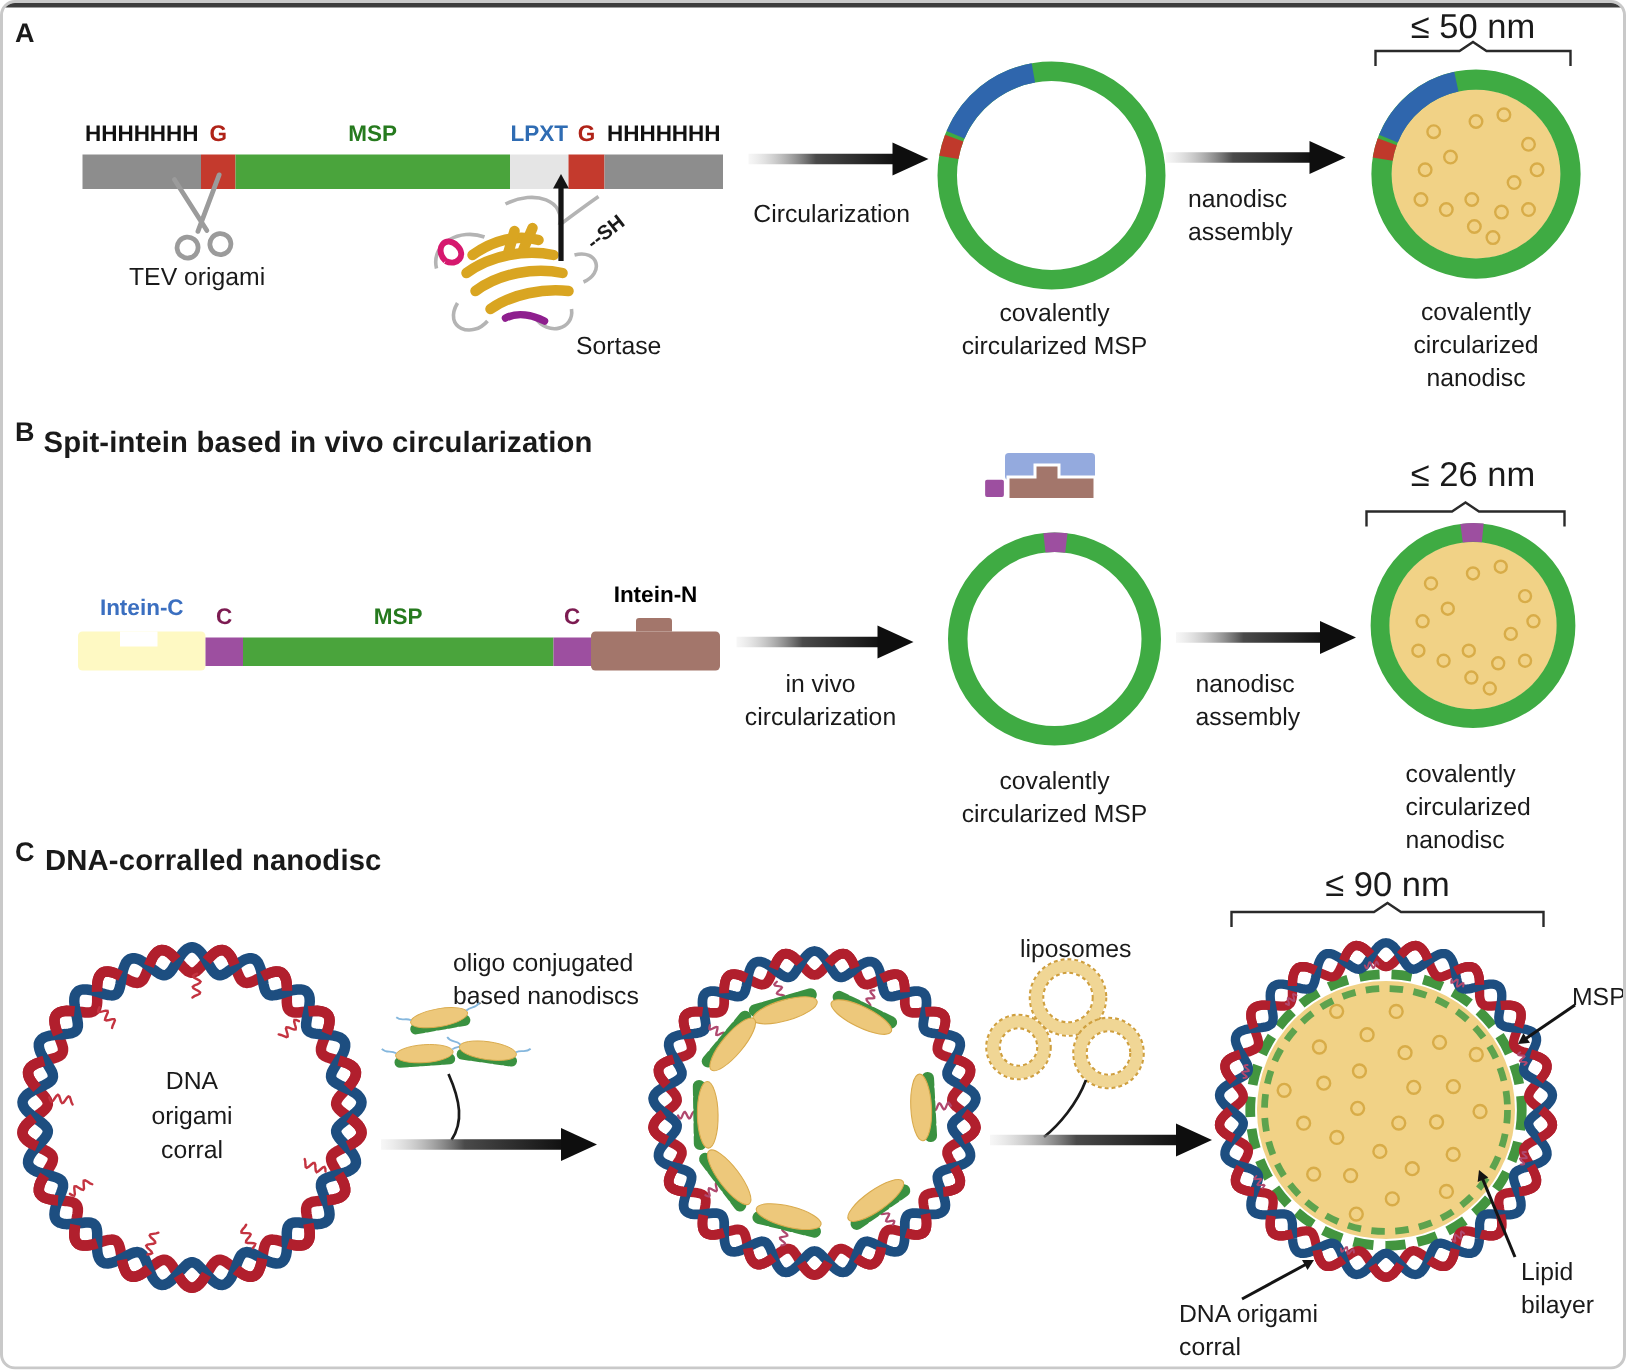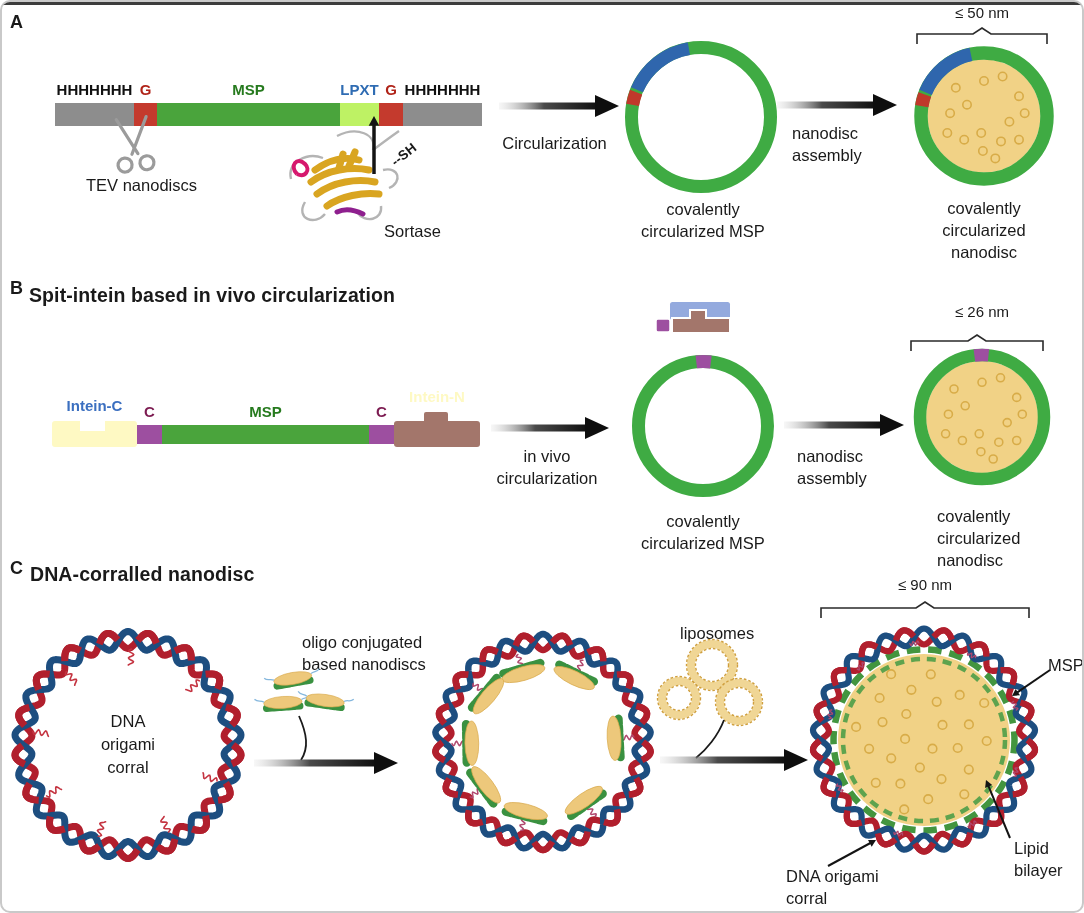--- a/index.html
+++ b/index.html
@@ -3,21 +3,21 @@
 <meta charset="utf-8">
 <style>
   html,body{margin:0;padding:0;background:#ffffff;}
   .fig{position:relative;width:1084px;height:913px;font-family:"Liberation Sans",sans-serif;
        color:#1a1a1a;background:#fff;border:2px solid #c9c9c9;border-radius:10px;
        box-sizing:border-box;overflow:hidden;}
   .abs{position:absolute;}
   .pletter{position:absolute;font-weight:700;font-size:18px;}
   .ptitle{position:absolute;font-weight:700;font-size:19.5px;letter-spacing:.1px;}
   .lbl{position:absolute;font-size:16.5px;line-height:1.32;}
-  .sz{position:absolute;font-size:15px;text-align:center;}
+  .sz{position:absolute;font-size:23px;text-align:center;}
   .ctr{text-align:center;}
   .bar{position:absolute;display:flex;align-items:center;}
   .seg{position:relative;}
   .seglabel{position:absolute;top:-22px;left:50%;transform:translateX(-50%);
             font-weight:700;font-size:15px;white-space:nowrap;}
   .blk{position:relative;border-radius:3px;}
   svg.abs{display:block;overflow:visible;}
   .topedge{position:absolute;top:0;left:0;right:0;height:3px;background:#3c3c3c;}
 </style>
 </head>
@@ -31,40 +31,40 @@
   <div class="bar" style="left:53px;top:92px;height:41px">
     <div class="seg" style="width:79px;height:23px;background:#8d8d8d">
       <span class="seglabel" style="color:#111">HHHHHHH</span>
       </div>
     <div class="seg" style="width:23px;height:23px;background:#c43a2d">
       <span class="seglabel" style="color:#b02318">G</span>
       </div>
     <div class="seg" style="width:183px;height:23px;background:#4aa43c">
       <span class="seglabel" style="color:#267a1e">MSP</span>
       </div>
-    <div class="seg" style="width:39px;height:23px;background:#bef264">
+    <div class="seg" style="width:39px;height:23px;background:#e5e5e5">
       <span class="seglabel" style="color:#2f6cb3">LPXT</span>
       </div>
     <div class="seg" style="width:24px;height:23px;background:#c43a2d">
       <span class="seglabel" style="color:#b02318">G</span>
       </div>
     <div class="seg" style="width:79px;height:23px;background:#8d8d8d">
       <span class="seglabel" style="color:#111">HHHHHHH</span>
       </div>
   </div>
 
   <svg id="scissorsSvg" class="abs" style="left:106px;top:112px" width="52" height="62">
       <g transform="rotate(-6 26 31)" fill="none" stroke="#9b9b9b" stroke-width="3.2" stroke-linecap="round">
         <line x1="11" y1="4" x2="29" y2="40"></line>
         <line x1="41" y1="4" x2="23" y2="40"></line>
         <circle cx="15" cy="50" r="7"></circle>
         <circle cx="37" cy="50" r="7"></circle>
       </g>
     </svg>
-  <div class="lbl" style="left:84px;top:173px">TEV nanodiscs</div>
+  <div class="lbl" style="left:84px;top:173px">TEV origami</div>
 
   <svg id="sortaseSvg" class="abs" style="left:283px;top:122px" width="130" height="112">
       <g fill="none" stroke="#b4b4b4" stroke-width="2.4">
         <path d="M6,55 C2,38 22,28 38,34"></path>
         <path d="M52,12 C72,2 92,10 88,26"></path>
         <path d="M88,26 C96,20 104,14 114,7"></path>
         <path d="M20,78 C10,95 30,102 40,90"></path>
         <path d="M72,88 C80,100 98,96 96,82"></path>
         <path d="M98,46 C114,42 118,58 104,64"></path>
       </g>
@@ -157,21 +157,21 @@
     <div class="seg" style="width:25px;height:19px;background:#9d4fa0">
       <span class="seglabel" style="color:#7c1b51">C</span>
       </div>
     <div class="seg" style="width:207px;height:19px;background:#4aa43c">
       <span class="seglabel" style="color:#267a1e">MSP</span>
       </div>
     <div class="seg" style="width:25px;height:19px;background:#9d4fa0">
       <span class="seglabel" style="color:#7c1b51">C</span>
       </div>
     <div class="blk seg" style="width:86px;height:26px;background:#a3766b">
-      <span class="seglabel" style="top:-33px;color:#fef9c3">Intein-N</span>
+      <span class="seglabel" style="top:-33px;color:#000000">Intein-N</span>
       <div class="abs" style="left:30px;top:-9px;width:24px;height:9px;background:#a3766b;border-radius:2px 2px 0 0"></div>
     </div>
   </div>
 
   <svg id="arrB1" class="abs" style="left:487px;top:413px" width="122" height="26">
       <defs>
         <linearGradient id="gr2" x1="0" y1="0" x2="1" y2="0">
           <stop offset="0" stop-color="#c9c9c9" stop-opacity="0.15"></stop>
           <stop offset="0.45" stop-color="#4a4a4a"></stop>
           <stop offset="1" stop-color="#0e0e0e"></stop>

